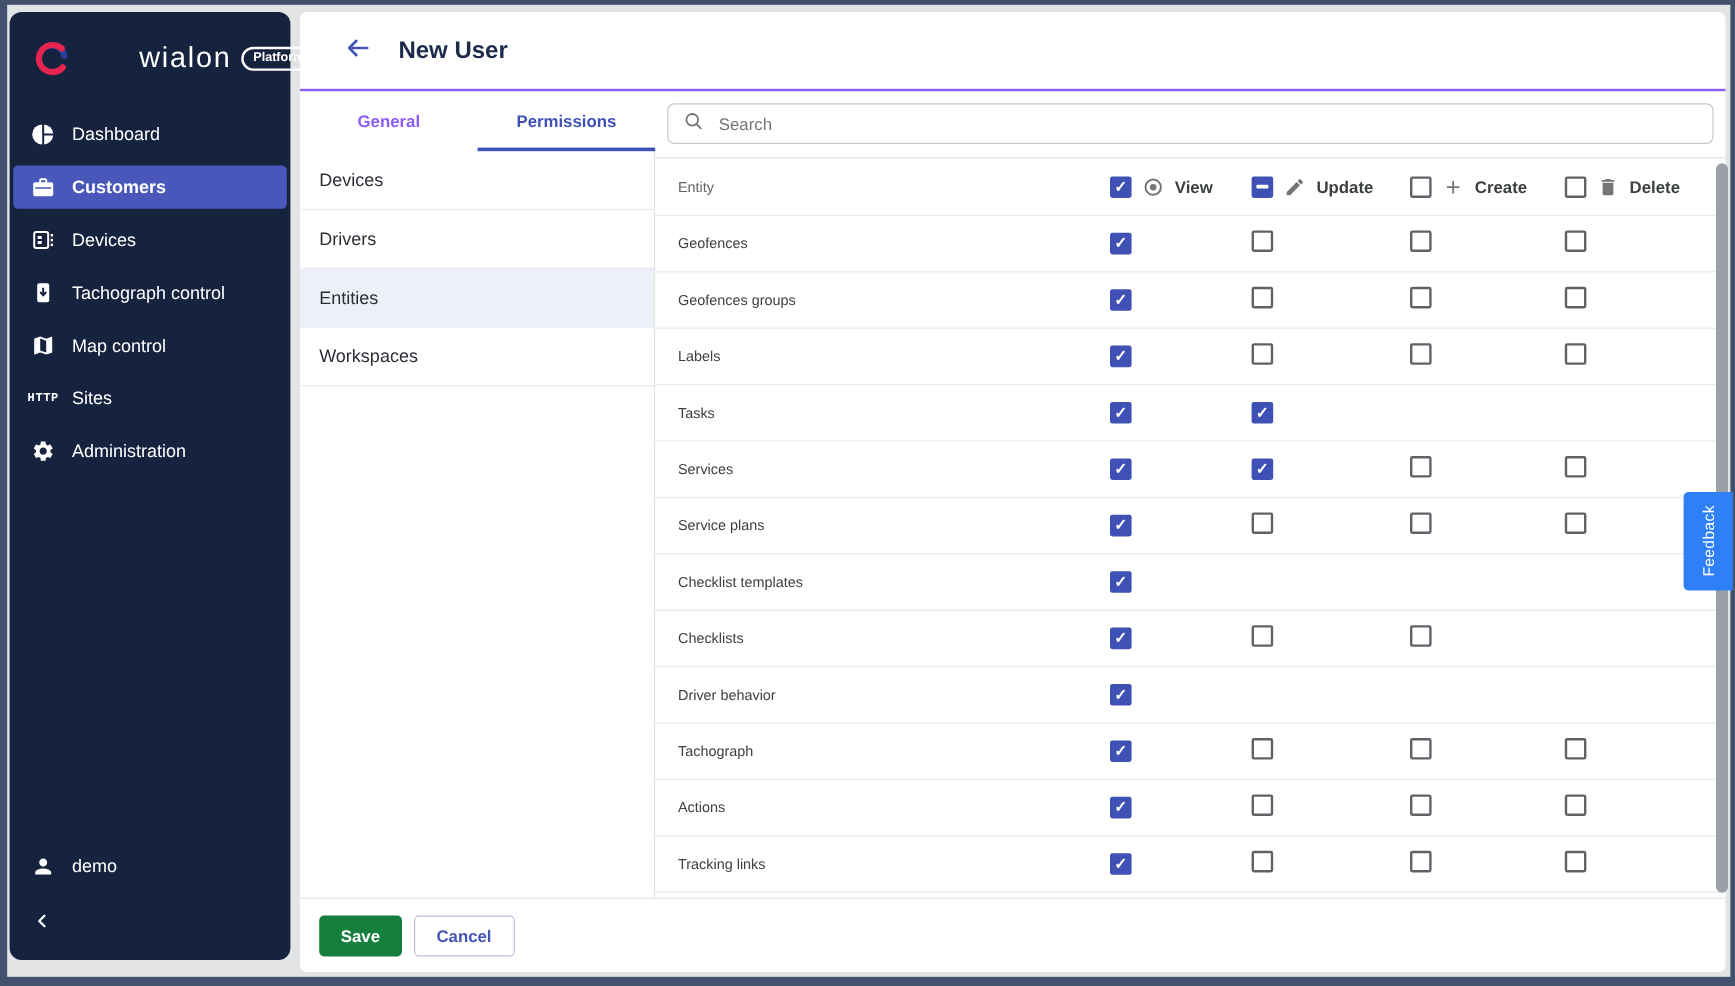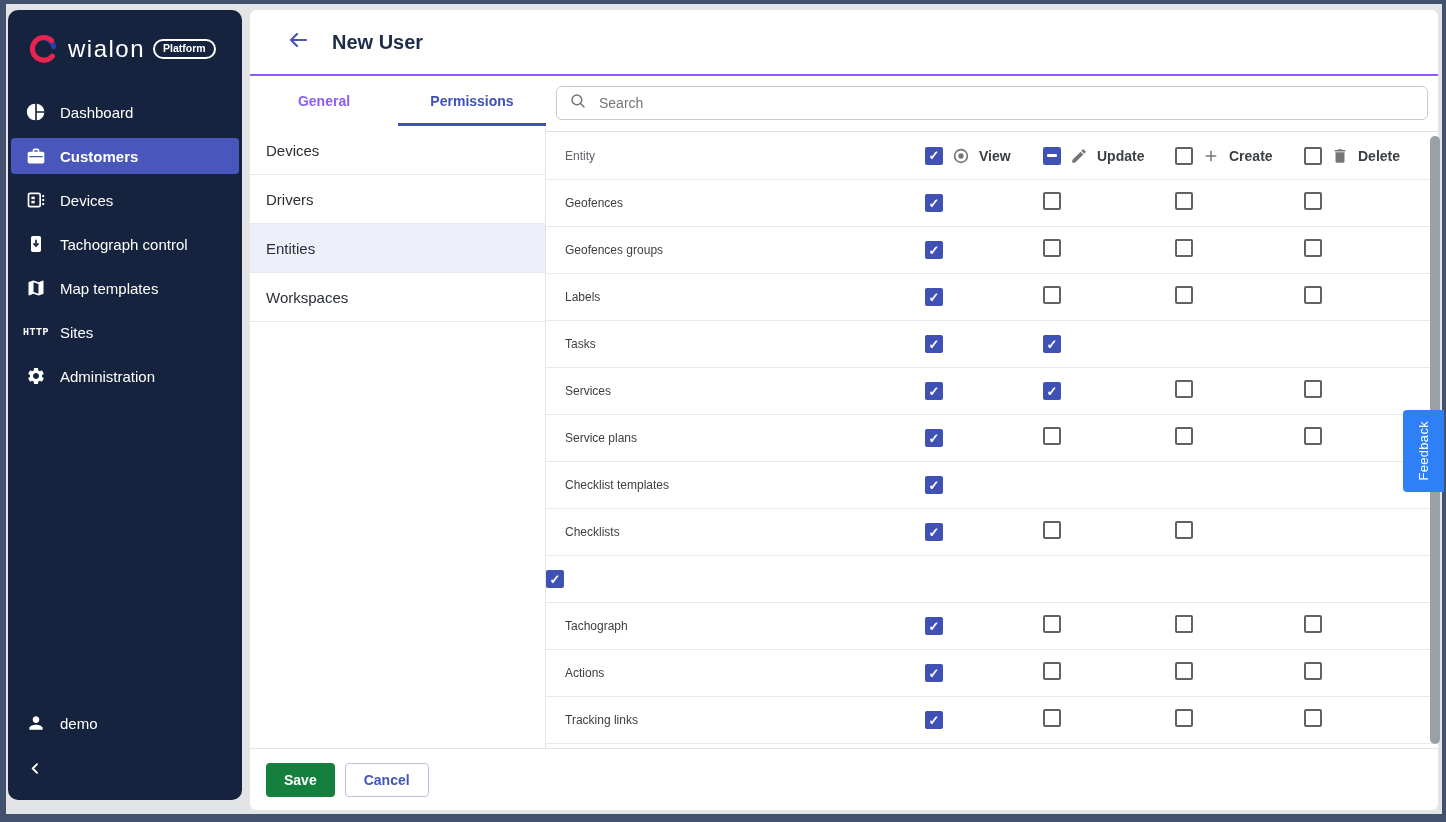--- a/index.html
+++ b/index.html
@@ -11,21 +11,21 @@
   .frame.top{top:0;left:0;right:0;height:4px;}
   .frame.bottom{bottom:0;left:0;right:0;height:8px;}
   .frame.left{top:0;bottom:0;left:0;width:6px;}
   .frame.right{top:0;bottom:0;right:0;width:4px;}
 
   
   .sidebar{position:absolute;left:8px;top:10px;width:234px;height:790px;
     background:#16233e;border-radius:10px;display:flex;flex-direction:column;z-index:5;}
   .logo-row{display:flex;align-items:center;gap:8px;padding:22px 0 0 18px;}
   .logo-mark{width:34px;height:34px;flex-shrink:0;}
-  .brand-text{color:#fff;font-size:24px;font-weight:500;letter-spacing:1.5px;}
+  .brand-text{color:#fff;font-size:24px;font-weight:500;letter-spacing:1.5px;margin-left:48px;}
   .brand-badge{border:2px solid #fff;border-radius:11px;color:#fff;font-size:10.5px;
     font-weight:700;padding:2px 8px;line-height:1.1;}
   .menu{margin-top:28px;padding:0 3px;display:flex;flex-direction:column;gap:8px;}
   .side-item{display:flex;align-items:center;gap:12px;height:36px;padding-left:13px;
     border-radius:4px;color:#fff;font-size:15px;cursor:pointer;}
   .side-item.active{background:#4957ba;font-weight:700;}
   .side-icon{width:24px;height:24px;display:flex;align-items:center;justify-content:center;
     color:#fff;flex-shrink:0;}
   .side-icon svg{width:20px;height:20px;}
   .http-txt{font-size:10px;font-weight:700;letter-spacing:.5px;color:#fff;font-family:Liberation Mono, monospace;}
@@ -153,21 +153,21 @@
           </svg>
         </span>
         <span class="side-label">Tachograph control</span>
       </div>
       <div class="side-item">
         <span class="side-icon">
           <svg viewBox="0 0 24 24" fill="currentColor">
             <path d="M20.5 3l-.16.03L15 5.1 9 3 3.36 4.9c-.21.07-.36.25-.36.48V20.5c0 .28.22.5.5.5l.16-.03L9 18.9l6 2.1 5.64-1.9c.21-.07.36-.25.36-.48V3.5c0-.28-.22-.5-.5-.5zM15 19l-6-2.11V5l6 2.11V19z"></path>
           </svg>
         </span>
-        <span class="side-label">Map templates</span>
+        <span class="side-label">Map control</span>
       </div>
       <div class="side-item">
         <span class="side-icon">
           <span class="http-txt">HTTP</span>
         </span>
         <span class="side-label">Sites</span>
       </div>
       <div class="side-item">
         <span class="side-icon">
           <svg viewBox="0 0 24 24" fill="currentColor">
@@ -325,20 +325,21 @@
             <div></div>
           </div>
           <div class="trow">
             <div class="tname">Checklists</div>
             <div><span class="cb cb-checked"></span></div>
             <div><span class="cb cb-unchecked"></span></div>
             <div><span class="cb cb-unchecked"></span></div>
             <div></div>
           </div>
           <div class="trow">
+            <div class="tname">Driver behavior</div>
             <div><span class="cb cb-checked"></span></div>
             <div></div>
             <div></div>
             <div></div>
           </div>
           <div class="trow">
             <div class="tname">Tachograph</div>
             <div><span class="cb cb-checked"></span></div>
             <div><span class="cb cb-unchecked"></span></div>
             <div><span class="cb cb-unchecked"></span></div>

